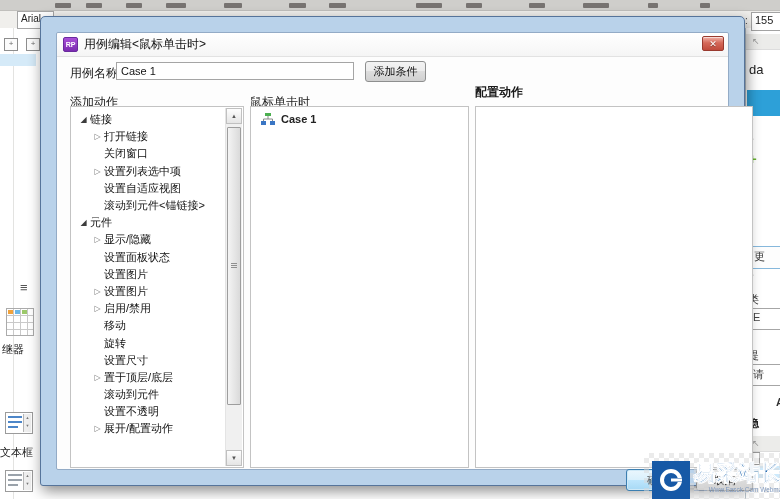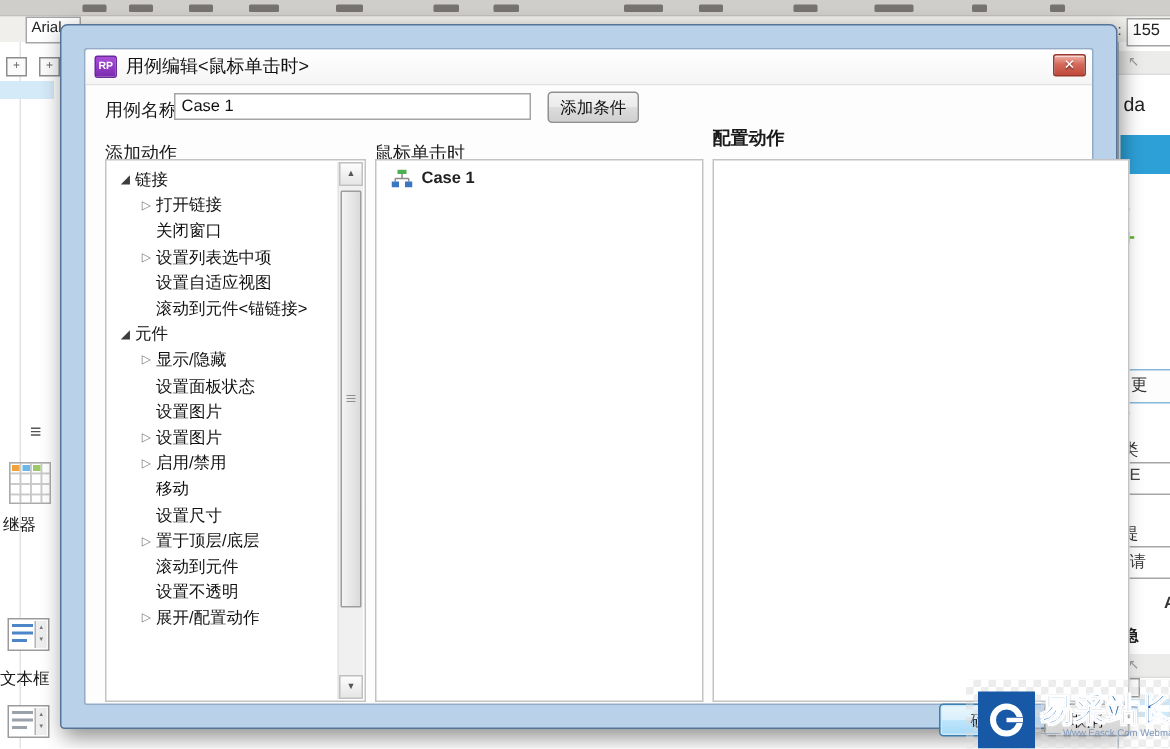--- a/index.html
+++ b/index.html
@@ -255,20 +255,24 @@
             <div class="trow exp">
               <span class="g">▷</span>
               <span>启用/禁用</span>
             </div>
             <div class="trow item">
               <span class="g"></span>
               <span>移动</span>
             </div>
             <div class="trow item">
               <span class="g"></span>
+              <span>旋转</span>
+            </div>
+            <div class="trow item">
+              <span class="g"></span>
               <span>设置尺寸</span>
             </div>
             <div class="trow exp">
               <span class="g">▷</span>
               <span>置于顶层/底层</span>
             </div>
             <div class="trow item">
               <span class="g"></span>
               <span>滚动到元件</span>
             </div>

